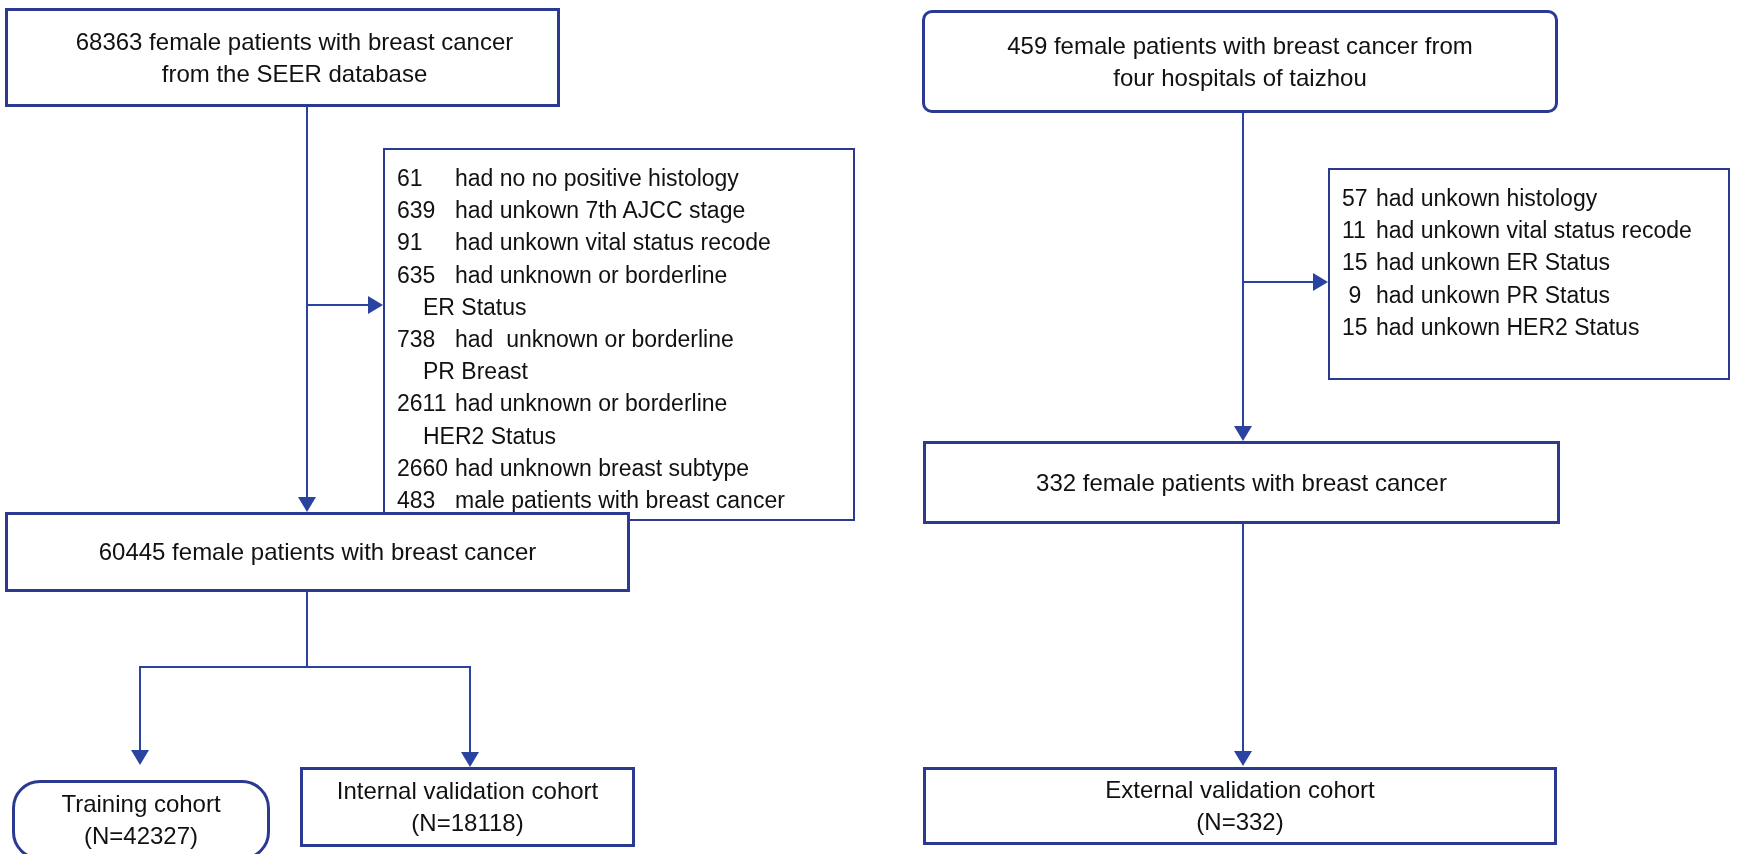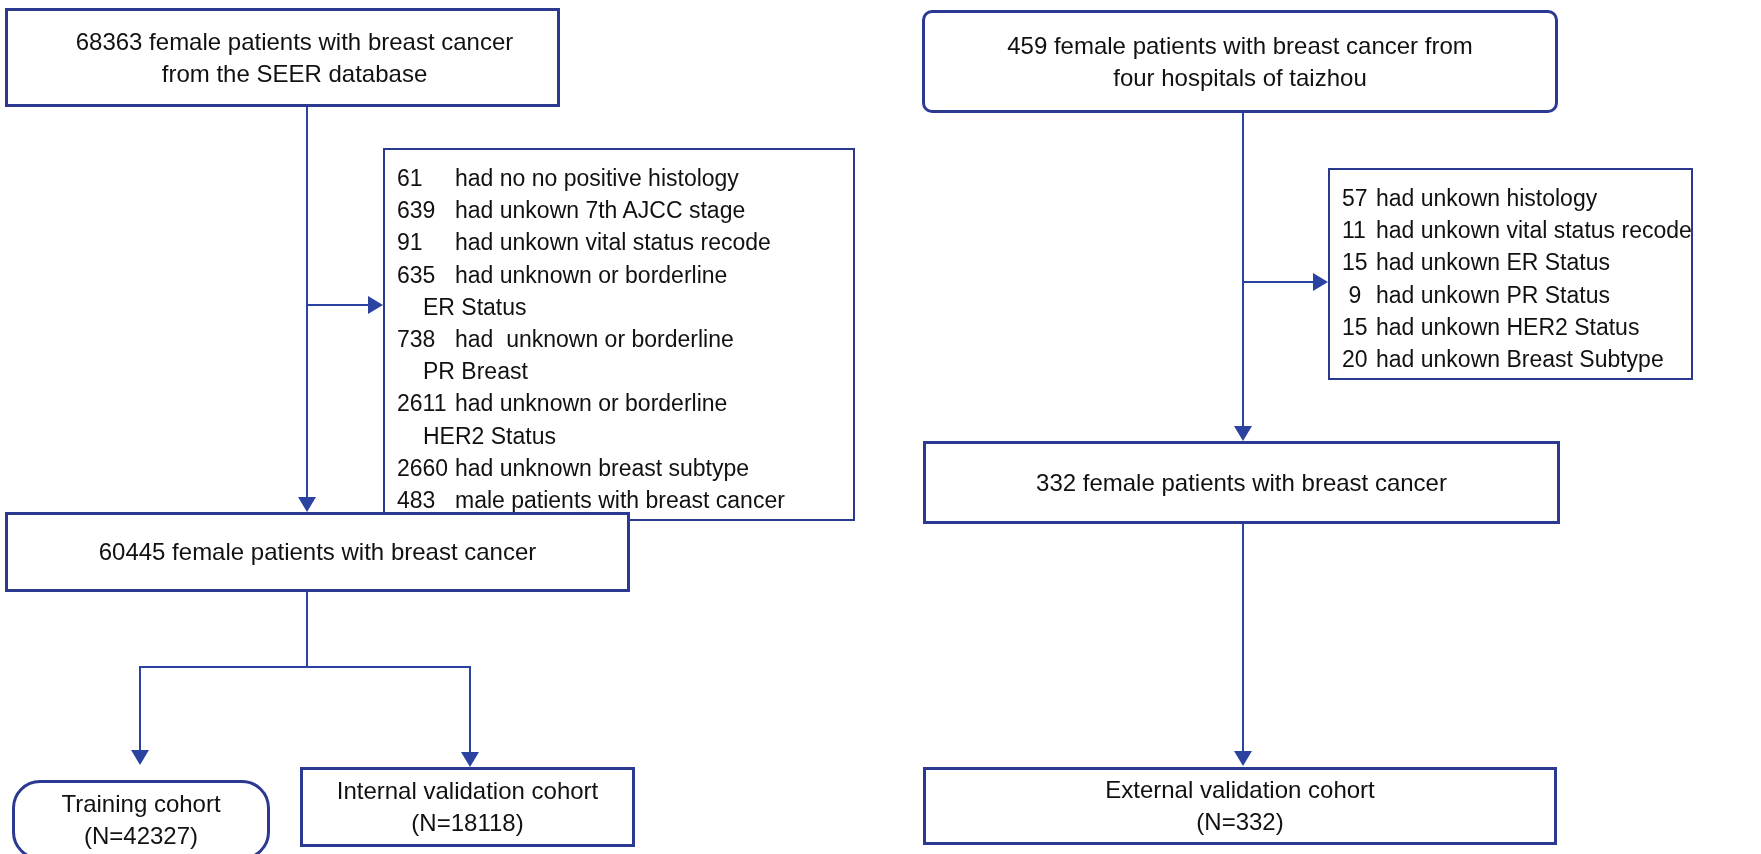--- a/index.html
+++ b/index.html
@@ -116,45 +116,41 @@
     <div class="bl">459 female patients with breast cancer from</div>
     <div class="bl">four hospitals of taizhou</div>
   </div>
 
   <div class="vline" style="left:1242px;top:113px;height:314px;"></div>
   <div class="ah-down" style="left:1234px;top:426px;"></div>
 
   <div class="hline" style="left:1243px;top:281px;width:70px;"></div>
   <div class="ah-right" style="left:1313px;top:273px;"></div>
 
-  <div class="excbox right" style="left:1328px;top:168px;width:365px;height:212px;">
+  <div class="excbox right" style="left:1328px;top:168px;width:402px;height:212px;">
     <div class="exc-row">
       <span class="num">57</span>
       <span class="txt">had unkown histology</span>
     </div>
     <div class="exc-row">
       <span class="num">11</span>
       <span class="txt">had unkown vital status recode</span>
     </div>
     <div class="exc-row">
       <span class="num">15</span>
       <span class="txt">had unkown ER Status</span>
     </div>
     <div class="exc-row">
       <span class="num"> 9</span>
       <span class="txt">had unkown PR Status</span>
     </div>
     <div class="exc-row">
       <span class="num">15</span>
       <span class="txt">had unkown HER2 Status</span>
     </div>
-    <div class="exc-row">
-      <span class="num">20</span>
-      <span class="txt">had unkown Breast Subtype</span>
-    </div>
   </div>
 
   <div class="box" style="left:923px;top:441px;width:637px;height:83px;">
     <div class="bl">332 female patients with breast cancer</div>
   </div>
 
   <div class="vline" style="left:1242px;top:524px;height:228px;"></div>
   <div class="ah-down" style="left:1234px;top:751px;"></div>
 
   <div class="box" style="left:923px;top:767px;width:634px;height:78px;">

